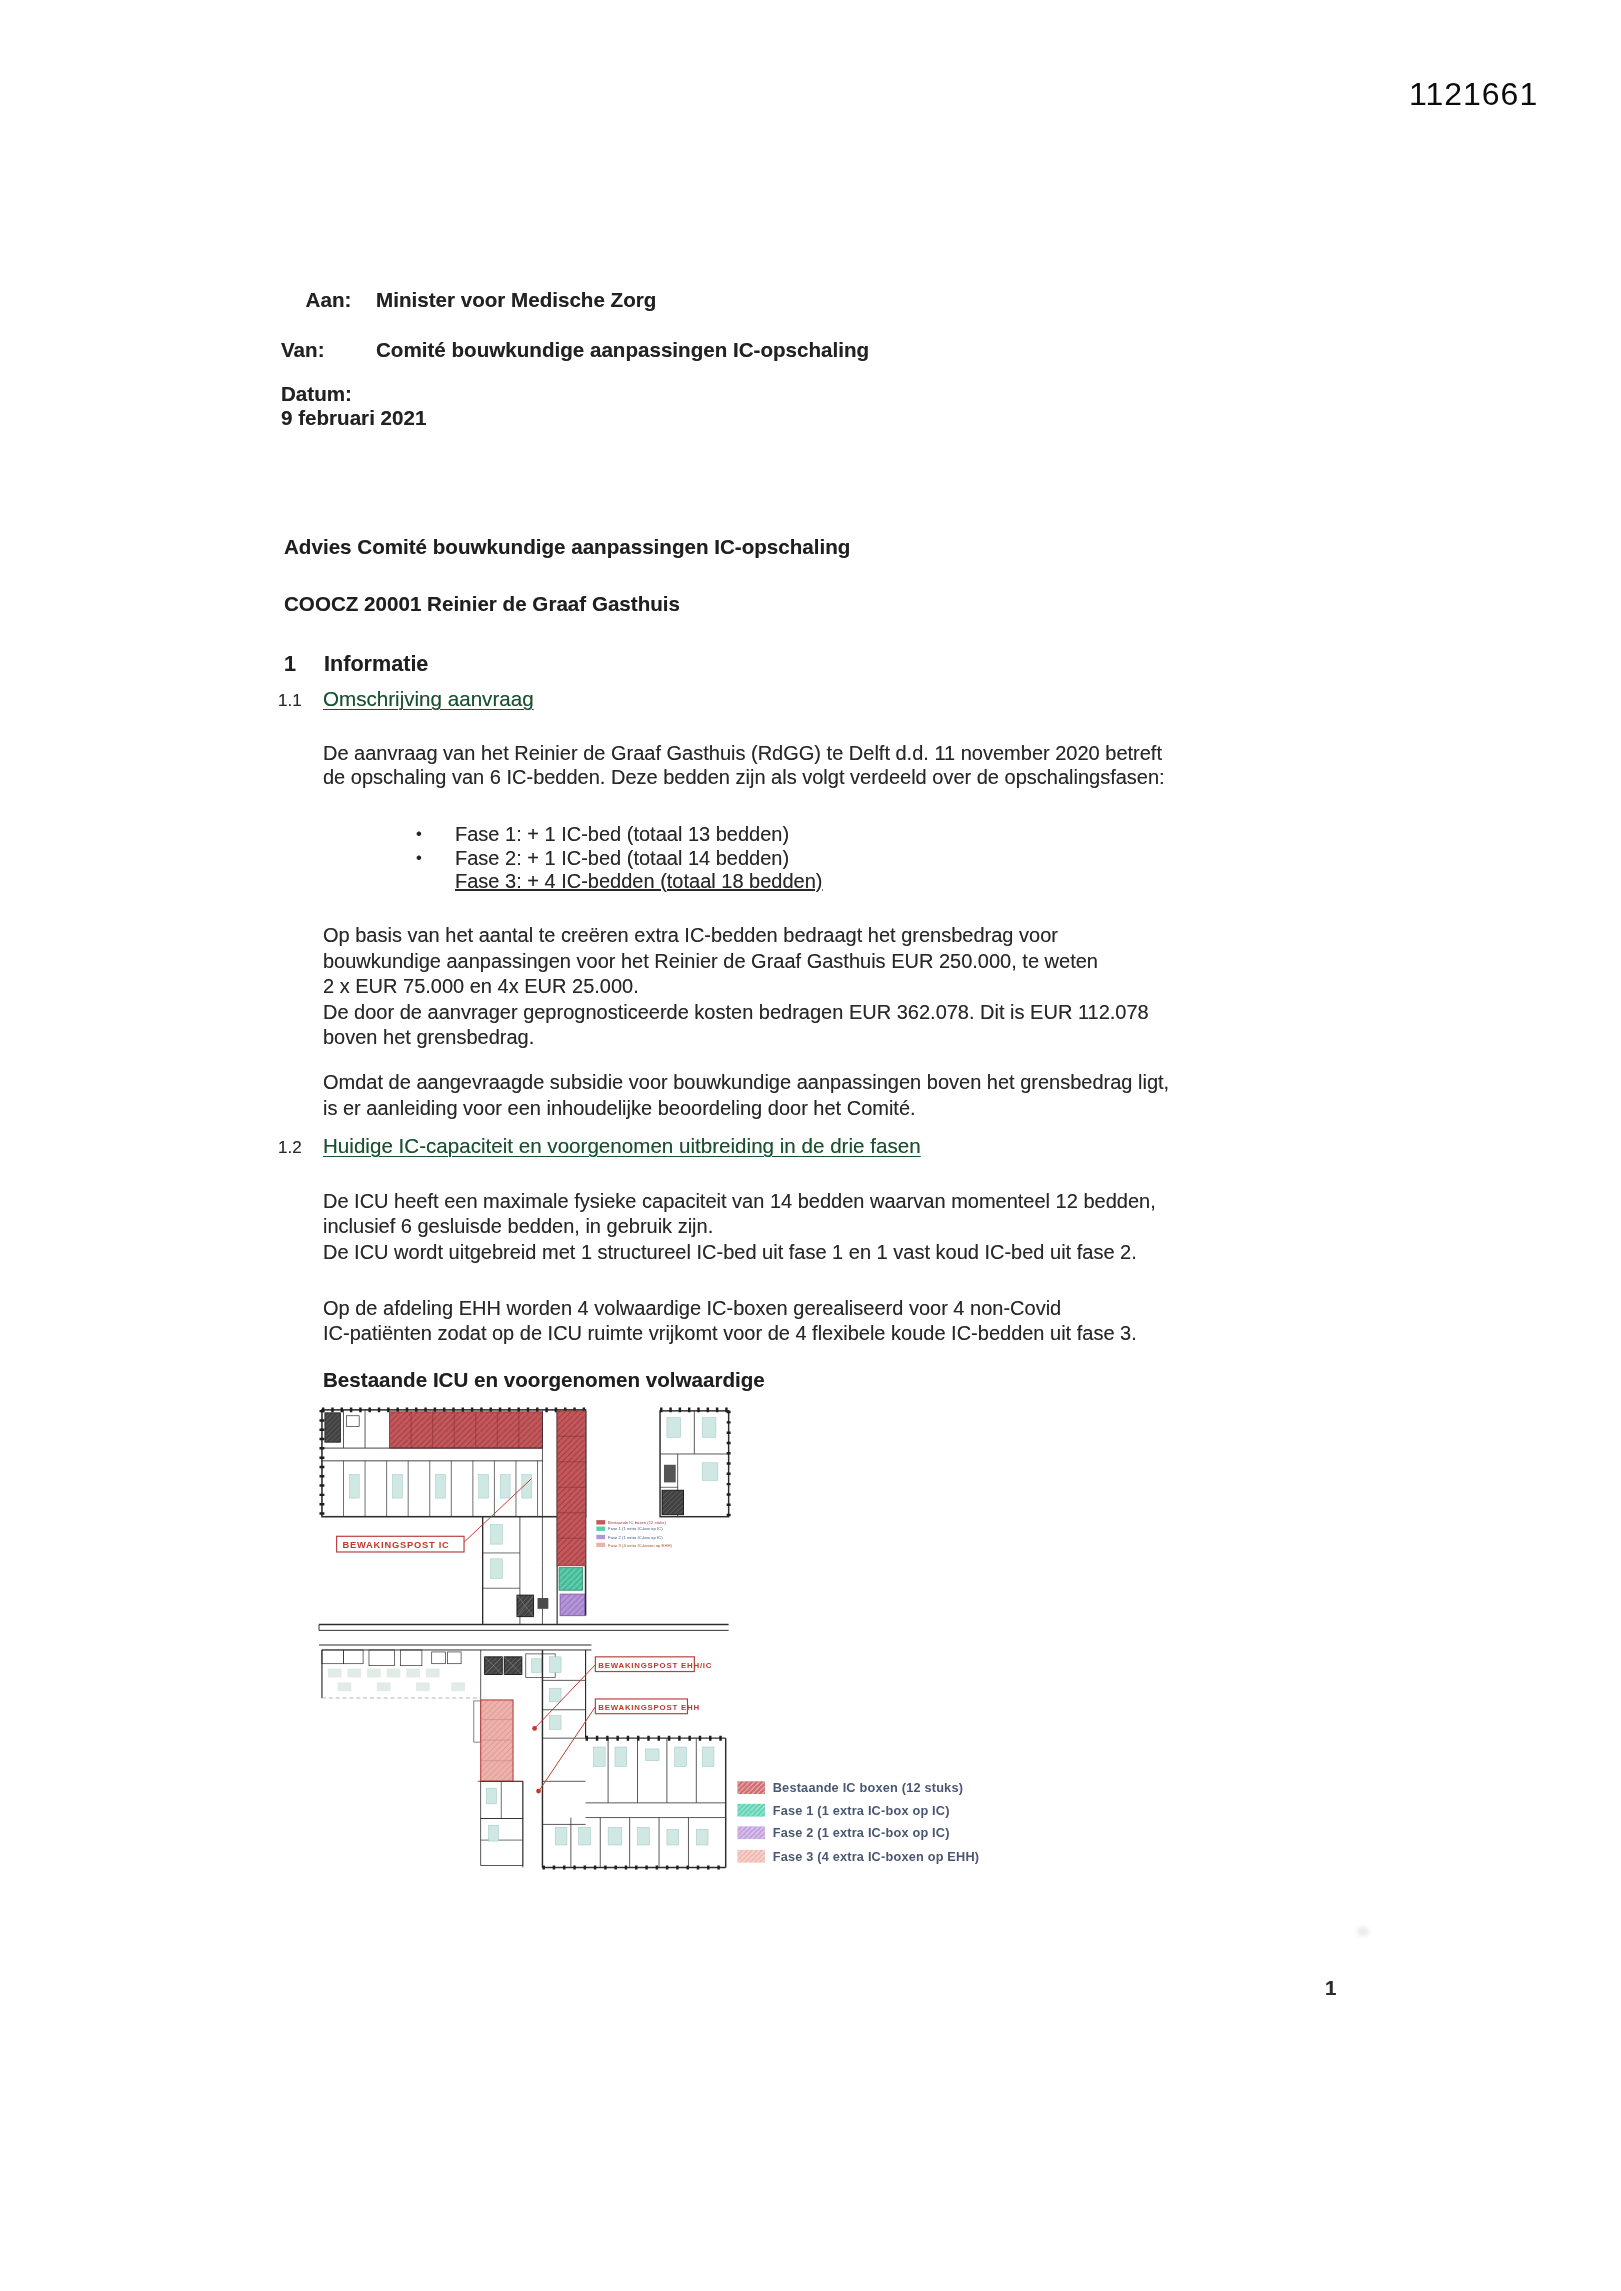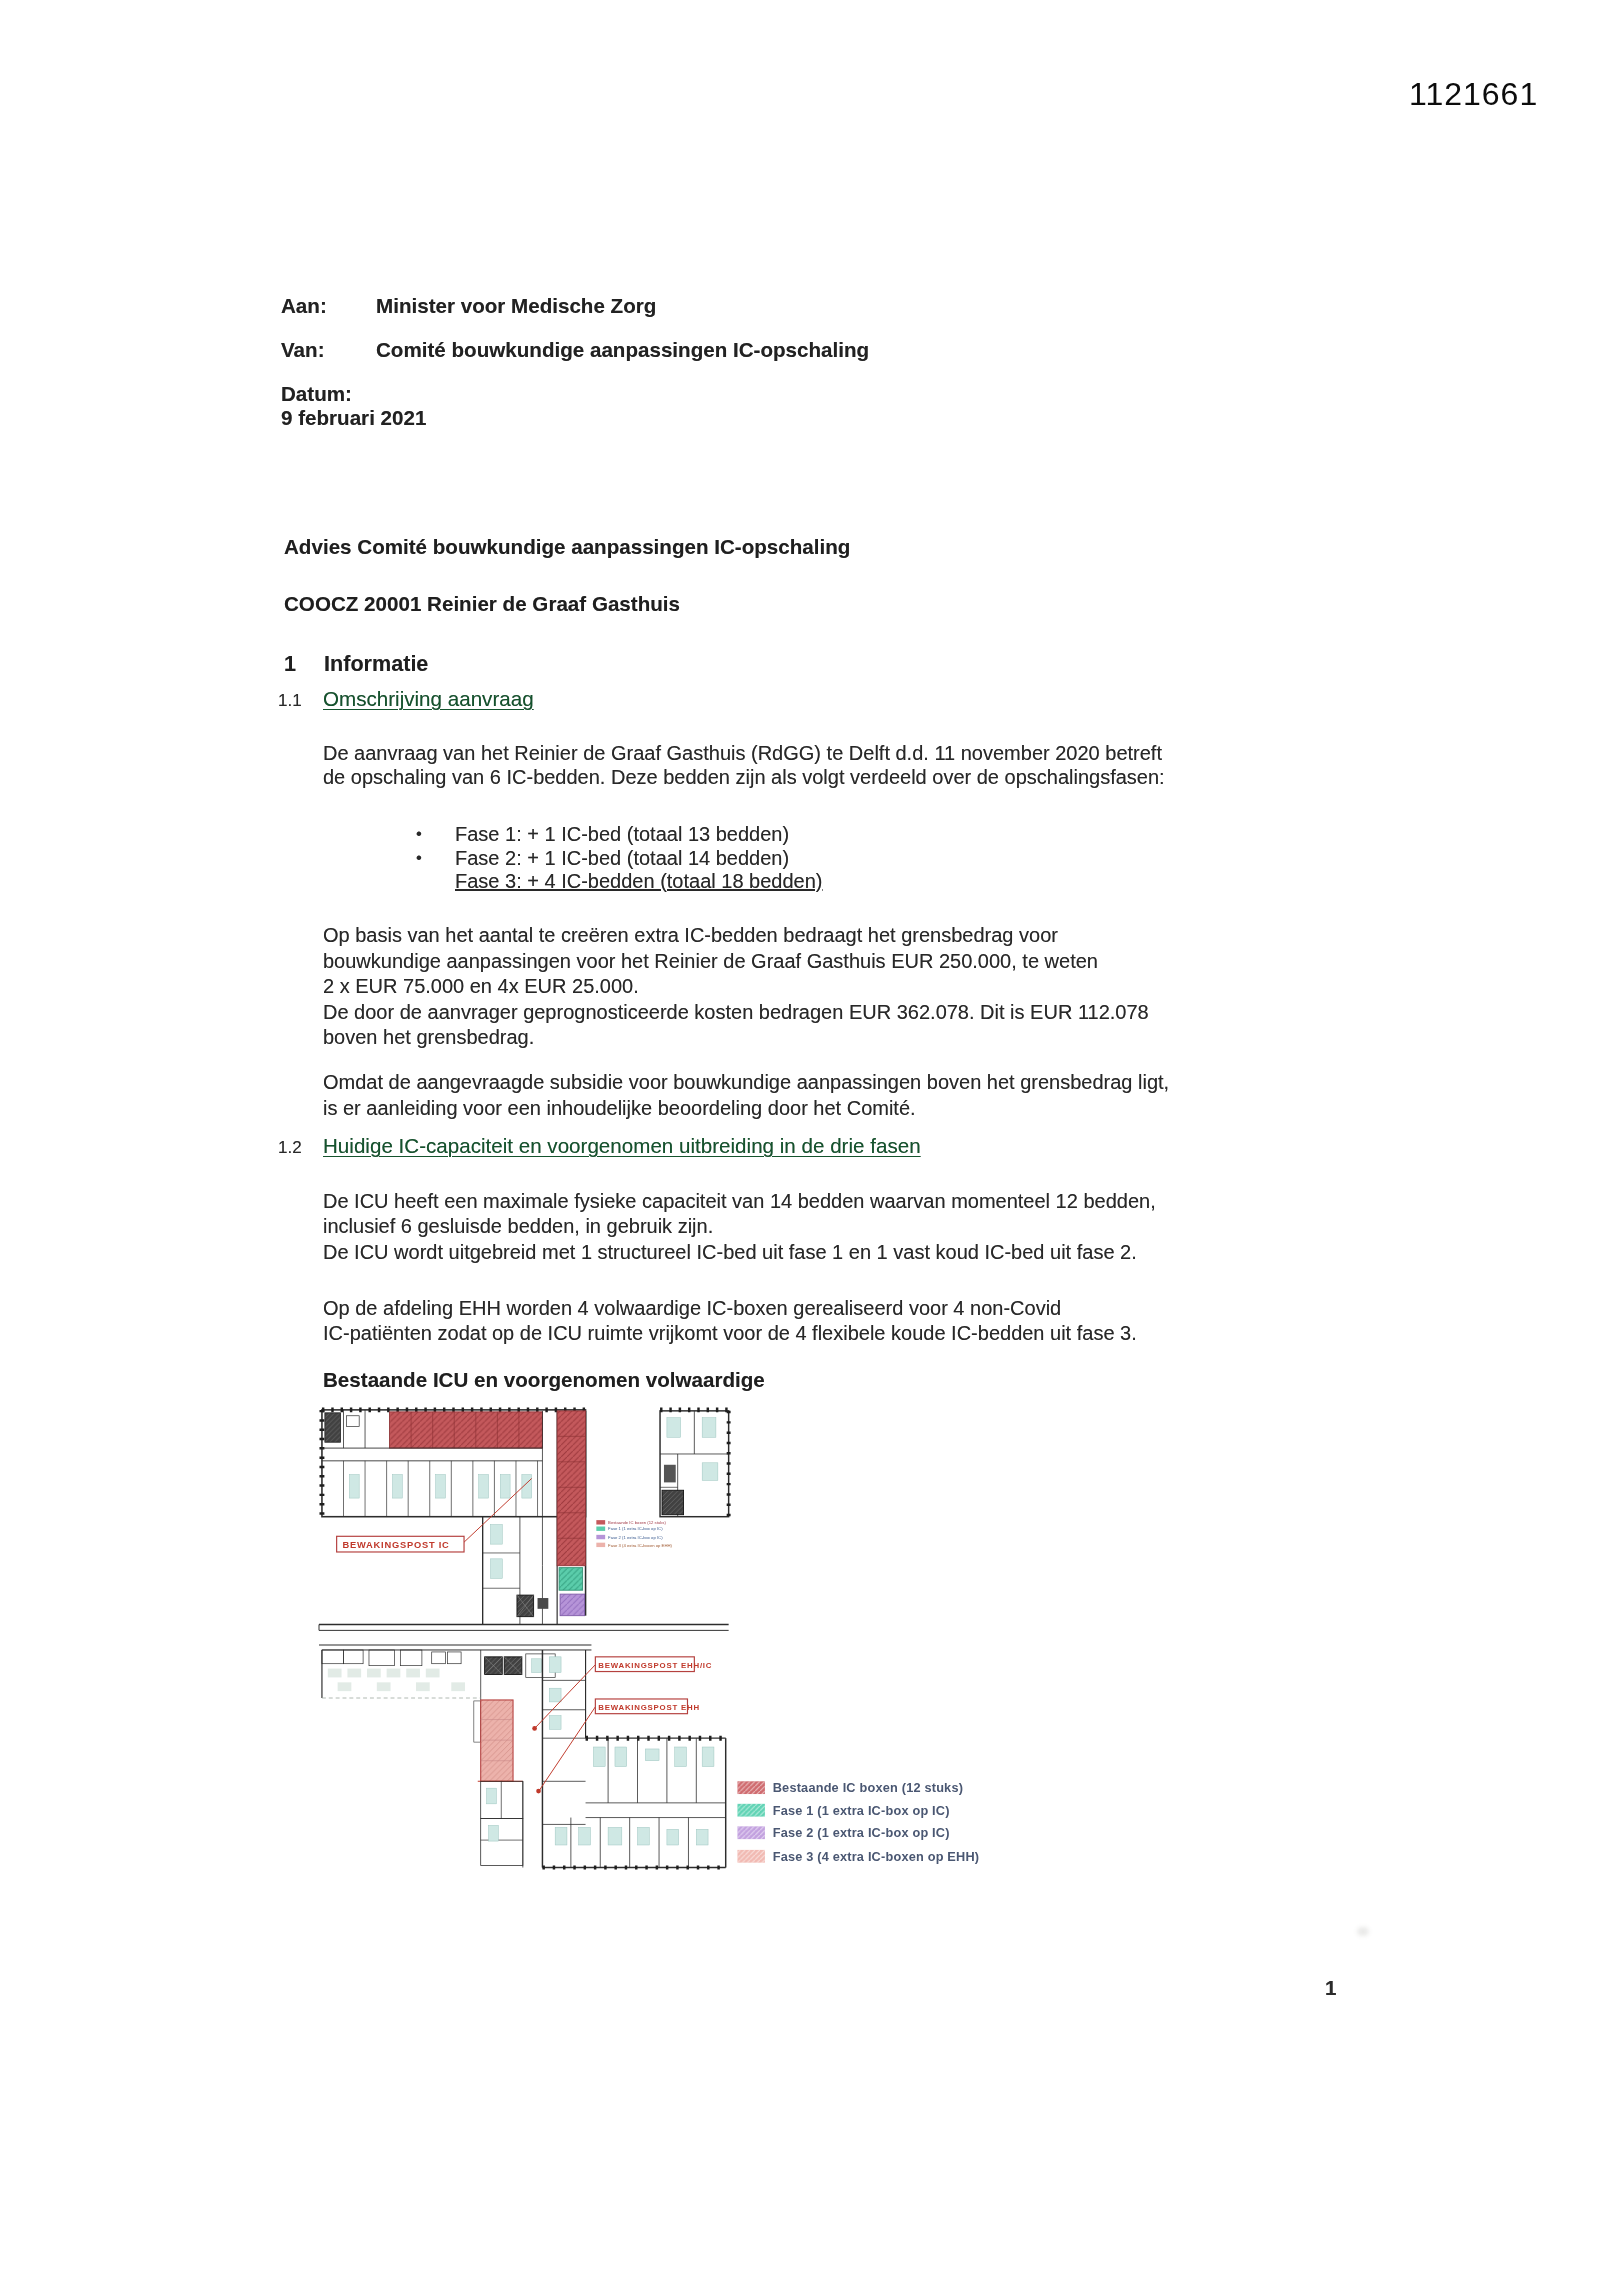--- a/index.html
+++ b/index.html
@@ -26,21 +26,21 @@
   svg .wall{stroke:#2d2d2d;fill:none;}
   svg text{font-family:"Liberation Sans", sans-serif;}
   .redlbl{font-weight:700;fill:#c0392b;letter-spacing:.8px;}
   .leglbl{font-weight:700;fill:#4a5772;letter-spacing:.2px;}
 </style>
 </head>
 <body>
 
 <div class="abs stamp" style="left:1409px;top:76px;">1121661</div>
 
-<div class="abs hrow scan" style="left:281px;top:294px;">
+<div class="abs hrow scan" style="left:281px;top:288px;text-align:center;">
   <span class="lab">Aan:</span>
   <span>Minister voor Medische Zorg</span>
 </div>
 <div class="abs hrow scan" style="left:281px;top:338px;">
   <span class="lab">Van:</span>
   <span>Comité bouwkundige aanpassingen IC-opschaling</span>
 </div>
 <div class="abs hrow scan" style="left:281px;top:382px;flex-direction:column;">
   <span class="lab">Datum:</span>
   <span>9 februari 2021</span>

